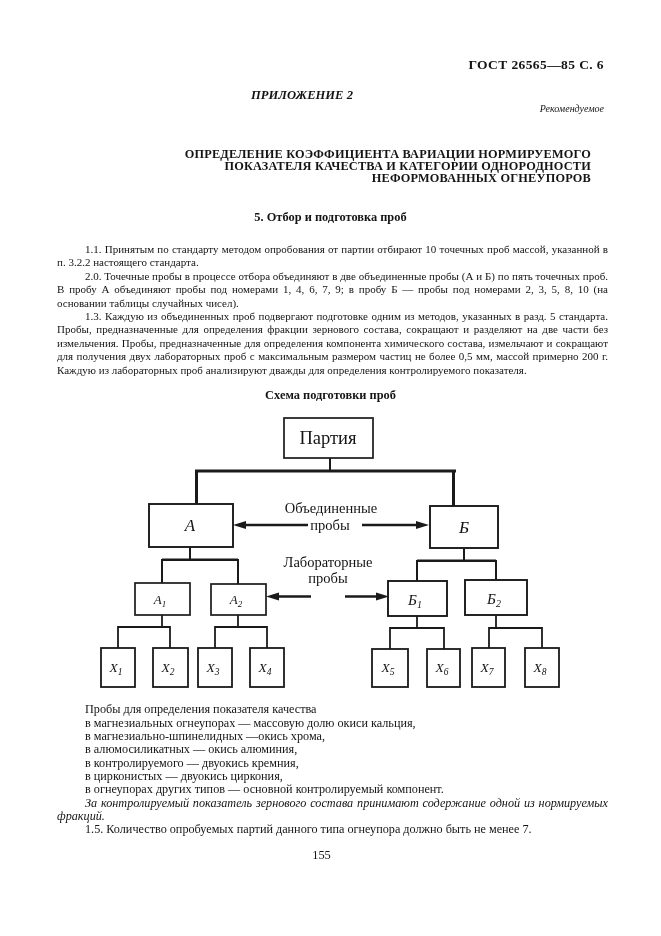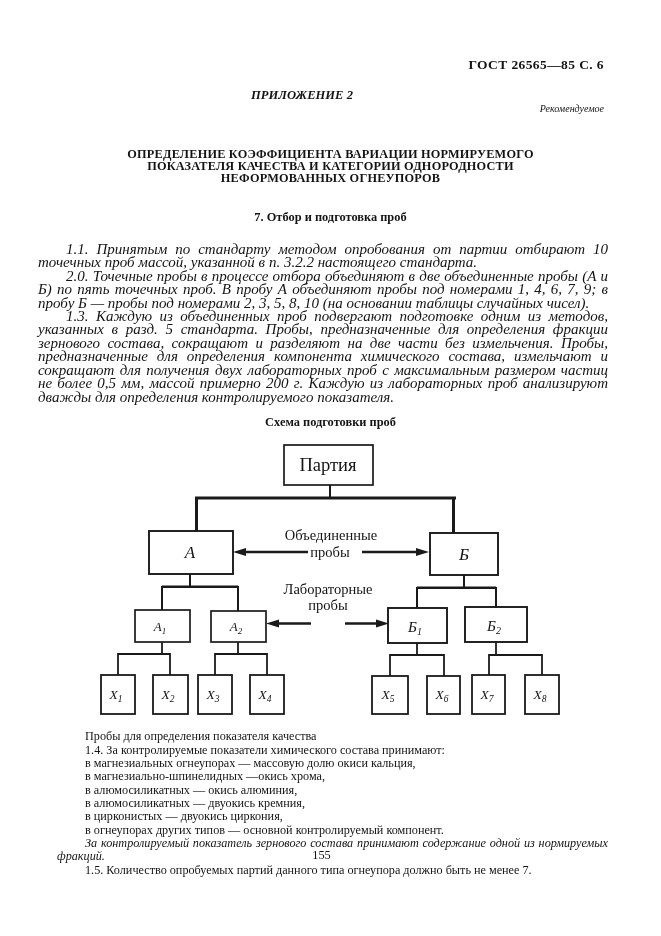--- a/index.html
+++ b/index.html
@@ -7,25 +7,25 @@
     position:relative;width:661px;height:936px;background:#ffffff;
     color:#141414;font-family:"Liberation Serif","DejaVu Serif",serif;
     overflow:hidden;
   }
   .doc-header{text-align:right;padding:57px 57px 0 0;}
   .gost{font-weight:bold;font-size:13.5px;letter-spacing:.4px;}
   .appendix{margin-top:16px;font-style:italic;line-height:13px;}
   .app-label{font-weight:bold;font-size:12.6px;text-align:center;}
   .app-note{font-size:10px;}
   .doc-title{
-    margin:34px 70px 0;text-align:center;font-weight:bold;
+    margin:34px 70px 0;text-align:right;font-weight:bold;
     font-size:12.3px;line-height:11.9px;white-space:pre-line;letter-spacing:.2px;
   }
   .section-heading{margin:25px 0 0;text-align:center;font-weight:bold;font-size:12.4px;}
-  .text-col{margin:18px 53px 0 38px;font-size:15px;line-height:13.45px;text-align:justify;font-style:italic;}
+  .text-col{margin:18px 53px 0 57px;font-size:11px;line-height:13.45px;text-align:justify;}
   .body-par{margin:0;text-indent:28px;}
   .diagram-title{margin:11px 0 0;text-align:center;font-weight:bold;font-size:12.4px;}
   .diagram{display:block;margin-top:3px;}
   .diagram text{font-family:"Liberation Serif","DejaVu Serif",serif;fill:#141414;text-anchor:middle;}
   .diagram .node{fill:#ffffff;stroke:#1a1a1a;}
   .diagram line{stroke:#1a1a1a;}
   .diagram polygon{fill:#1a1a1a;stroke:none;}
   .lower{margin:5px 53px 0 57px;font-size:12.2px;line-height:13.35px;}
   .lower .indent{padding-left:28px;}
   .lower .just{margin:0;text-indent:28px;text-align:justify;font-style:italic;}
@@ -41,21 +41,21 @@
     <div class="appendix">
       <div class="app-label">ПРИЛОЖЕНИЕ 2</div>
       <div class="app-note">Рекомендуемое</div>
     </div>
   </div>
 
   <div class="doc-title">ОПРЕДЕЛЕНИЕ КОЭФФИЦИЕНТА ВАРИАЦИИ НОРМИРУЕМОГО
 ПОКАЗАТЕЛЯ КАЧЕСТВА И КАТЕГОРИИ ОДНОРОДНОСТИ
 НЕФОРМОВАННЫХ ОГНЕУПОРОВ</div>
 
-  <div class="section-heading">7.  Отбор и подготовка проб</div>
+  <div class="section-heading">5.  Отбор и подготовка проб</div>
 
   <div class="text-col">
     <p class="body-par">1.1.  Принятым по стандарту методом опробования от партии отбирают 10 точечных проб массой, указанной в п. 3.2.2 настоящего стандарта.</p>
     <p class="body-par">2.0.  Точечные пробы в процессе отбора объединяют в две объединенные пробы (А и Б) по пять точечных проб. В пробу А объединяют пробы под номерами 1, 4, 6, 7, 9; в пробу Б — пробы под номерами 2, 3, 5, 8, 10 (на основании таблицы случайных чисел).</p>
     <p class="body-par">1.3.  Каждую из объединенных проб подвергают подготовке одним из методов, указанных в разд. 5 стандарта. Пробы, предназначенные для определения фракции зернового состава, сокращают и разделяют на две части без измельчения. Пробы, предназначенные для определения компонента химического состава, измельчают и сокращают для получения двух лабораторных проб с максимальным размером частиц не более 0,5 мм, массой примерно 200 г. Каждую из лабораторных проб анализируют дважды для определения контролируемого показателя.</p>
   </div>
 
   <div class="diagram-title">Схема подготовки проб</div>
 
   <svg class="diagram" width="661" height="292" viewBox="0 0 661 292" xmlns="http://www.w3.org/2000/svg">
@@ -145,25 +145,24 @@
     <text x="213" y="266" font-size="13.5" font-style="italic"><tspan>X</tspan><tspan dy="3" font-size="9.5">3</tspan></text>
     <text x="265" y="266" font-size="13.5" font-style="italic"><tspan>X</tspan><tspan dy="3" font-size="9.5">4</tspan></text>
     <text x="388" y="266" font-size="13.5" font-style="italic"><tspan>X</tspan><tspan dy="3" font-size="9.5">5</tspan></text>
     <text x="442" y="266" font-size="13.5" font-style="italic"><tspan>X</tspan><tspan dy="3" font-size="9.5">6</tspan></text>
     <text x="487" y="266" font-size="13.5" font-style="italic"><tspan>X</tspan><tspan dy="3" font-size="9.5">7</tspan></text>
     <text x="540" y="266" font-size="13.5" font-style="italic"><tspan>X</tspan><tspan dy="3" font-size="9.5">8</tspan></text>
   </svg>
 
   <div class="lower">
     <div class="indent">Пробы для определения показателя качества</div>
-    <div class="indent">1.4.  За контролируемые показатели химического состава принимают:</div>
     <div class="indent">в магнезиальных огнеупорах — массовую долю окиси кальция,</div>
     <div class="indent">в магнезиально-шпинелидных —окись хрома,</div>
     <div class="indent">в алюмосиликатных — окись алюминия,</div>
-    <div class="indent">в алюмосиликатных — двуокись кремния,</div>
+    <div class="indent">в контролируемого — двуокись кремния,</div>
     <div class="indent">в цирконистых — двуокись циркония,</div>
     <div class="indent">в огнеупорах других типов — основной контролируемый компонент.</div>
     <p class="just">За контролируемый показатель зернового состава принимают содержание одной из нормируемых фракций.</p>
     <div class="indent">1.5.  Количество опробуемых партий данного типа огнеупора должно быть не менее 7.</div>
   </div>
 
   <div class="page-number">155</div>
 
 </div>
 

